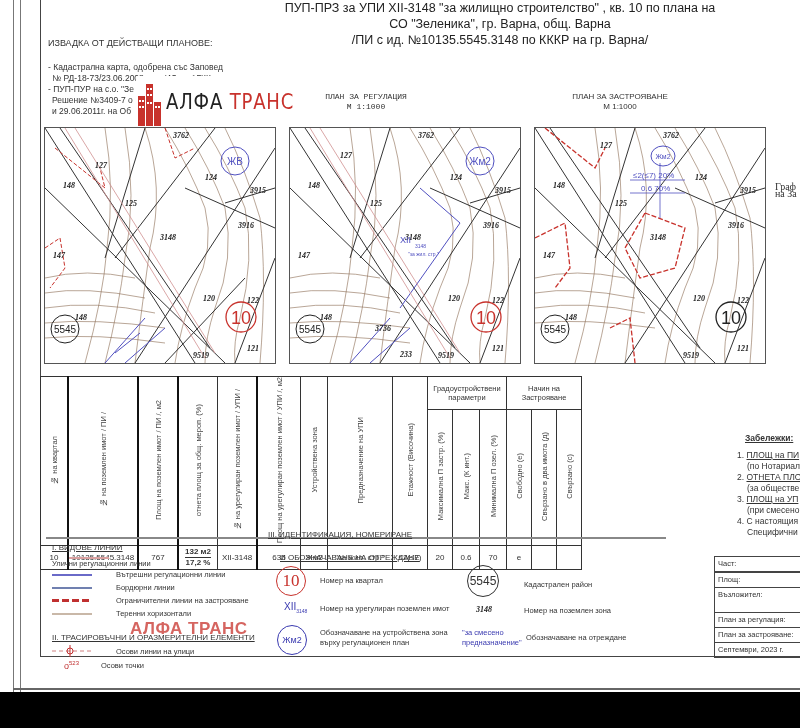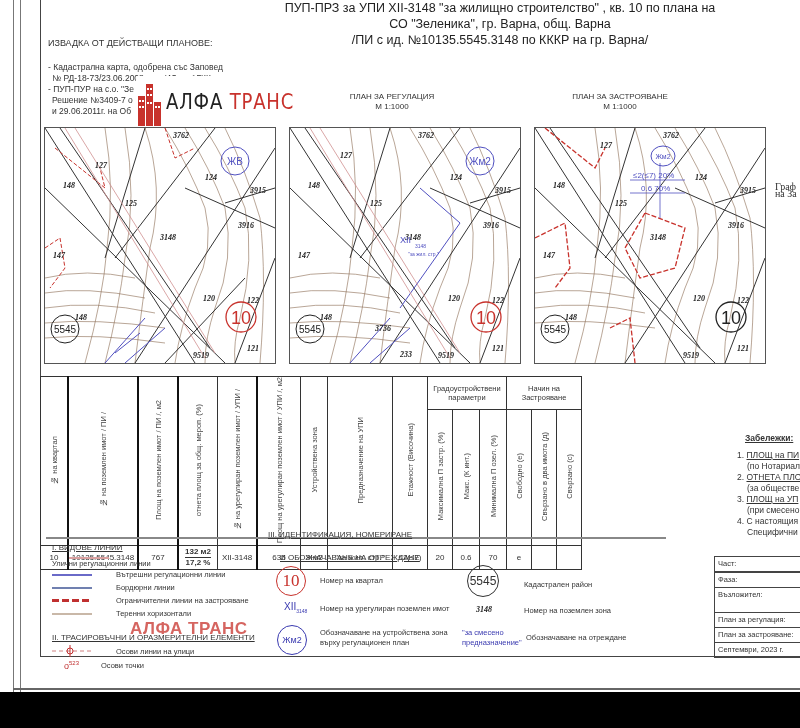--- a/index.html
+++ b/index.html
@@ -84,21 +84,21 @@
           <rect x="11" y="26" width="2" height="2"></rect>
             <rect x="14" y="26" width="2" height="2"></rect>
           <rect x="19" y="30" width="2" height="2"></rect>
             <rect x="22" y="30" width="2" height="2"></rect>
         </g>
       </svg>
     </div>
     <div class="txt"><span class="a">АЛФА</span> <span class="t">ТРАНС</span></div>
   </div>
 
-  <div class="plan-title" style="left:342px;top:92px;width:100px;">
+  <div class="plan-title" style="left:316px;top:92px;width:100px;font-family:Liberation Mono, monospace;">
     <div>ПЛАН ЗА РЕГУЛАЦИЯ</div>
     <div>М 1:1000</div>
   </div>
   <div class="plan-title" style="left:565px;top:92px;width:110px;">
     <div>ПЛАН ЗА ЗАСТРОЯВАНЕ</div>
     <div>М 1:1000</div>
   </div>
 
   <div class="map" style="left:44px;">
     <svg width="230" height="235" viewBox="0 0 230 235">
@@ -406,19 +406,19 @@
 
   <div class="circ" style="left:467px;top:565px;width:30px;height:30px;border:1.5px solid #333;color:#333;font-size:12px;">5545</div>
   <div class="desc" style="left:524px;top:580px;">Кадастрален район</div>
   <div style="position:absolute;left:476px;top:605px;font-family:'Liberation Serif',serif;font-style:italic;font-weight:bold;font-size:8px;color:#222;">3148</div>
   <div class="desc" style="left:524px;top:606px;">Номер на поземлен зона</div>
   <div style="position:absolute;left:462px;top:628px;width:64px;font-size:7.5px;color:#3a3ab0;line-height:10px;">"за смесено предназначение"</div>
   <div class="desc" style="left:526px;top:633px;">Обозначаване на отреждане</div>
 
   <div class="titleblock">
     <div class="tb-row" style="border-bottom:2px solid #444">Част:</div>
-    <div class="tb-row">Фаза:</div>
+    <div class="tb-row">Площ:</div>
     <div class="tb-row" style="height:20px">Възложител:</div>
     <div class="tb-row">План за регулация:</div>
     <div class="tb-row">План за застрояване:</div>
     <div class="tb-row">Септември, 2023 г.</div>
   </div>
 </div>
 
 </body></html>

